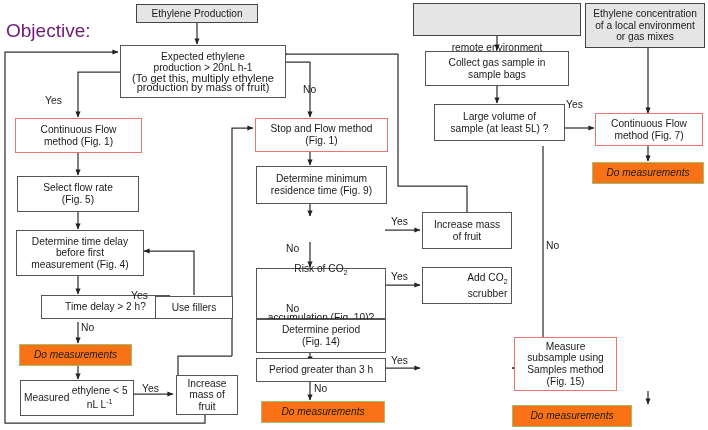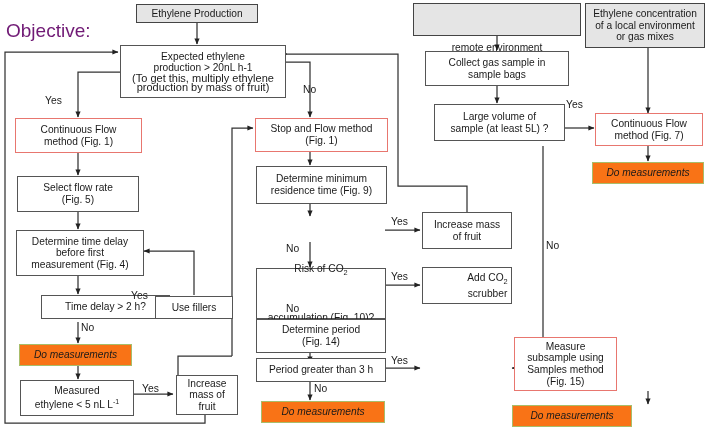--- a/index.html
+++ b/index.html
@@ -131,21 +131,21 @@
   </div>
 
   <div class="node" style="left:155px;top:296px;width:78px;height:23px;">
     <span>Use fillers</span>
   </div>
 
   <div class="node green" style="left:19px;top:344px;width:113px;height:22px;">
     <span>Do measurements</span>
   </div>
 
-  <div class="node" style="left:20px;top:380px;width:114px;height:36px;flex-direction:column;">
+  <div class="node" style="left:20px;top:380px;width:114px;height:36px;flex-direction:row;">
     <span>Measured</span>
     <span><span>ethylene &lt; 5 nL L</span><sup style="font-size:7px">-1</sup></span>
   </div>
 
   <div class="node" style="left:176px;top:375px;width:62px;height:40px;flex-direction:column;">
     <span>Increase</span>
     <span>mass of fruit</span>
   </div>
 
   <div class="node red" style="left:255px;top:118px;width:133px;height:34px;flex-direction:column;">

